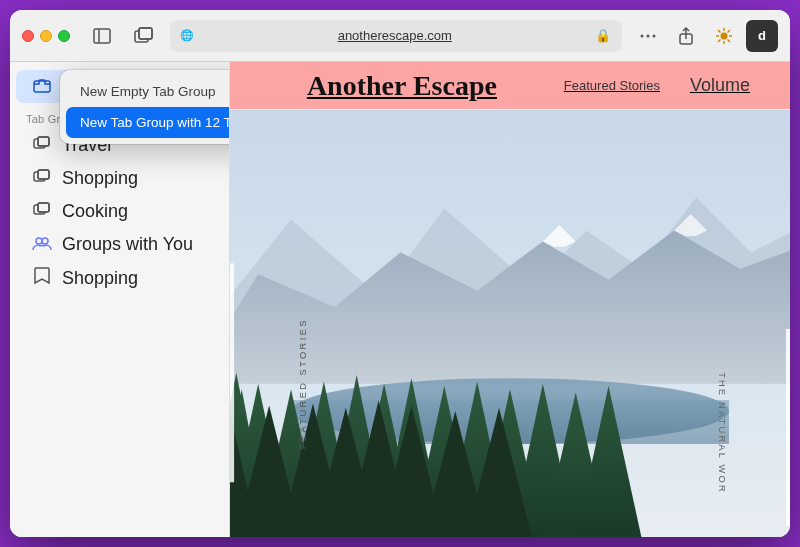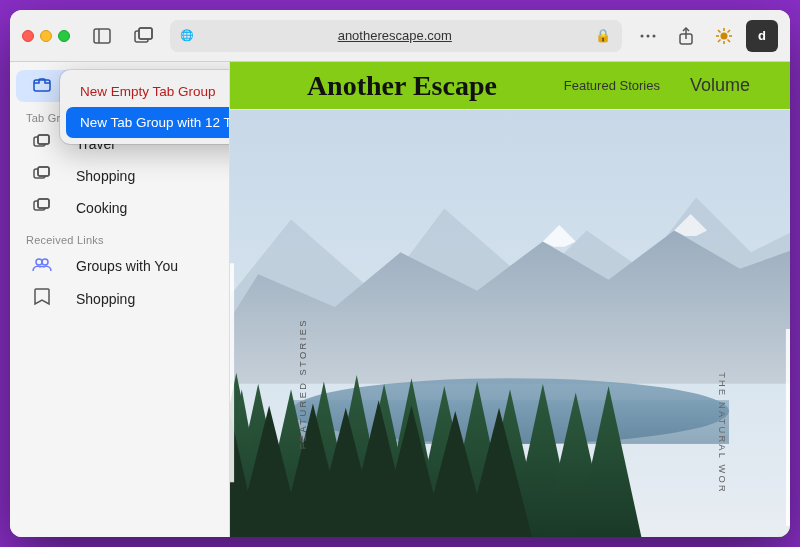--- a/index.html
+++ b/index.html
@@ -104,23 +104,23 @@
       flex-shrink: 0;
       padding: 8px 0;
       overflow-y: auto;
       position: relative;
     }
 
     .sidebar-item {
       display: flex;
       align-items: center;
       padding: 6px 16px;
-      gap: 24px;
+      gap: 10px;
       cursor: pointer;
-      font-size: 14px;
+      font-size: 18px;
       color: #222;
       border-radius: 8px;
       margin: 0 6px;
     }
     .sidebar-item.active {
       background: #d5e4ff;
       color: #1a56cc;
     }
 
     .sidebar-item .item-icon {
@@ -149,34 +149,35 @@
       padding: 6px;
       z-index: 100;
       min-width: 200px;
     }
 
     .dropdown-item {
       padding: 8px 14px;
       border-radius: 7px;
       font-size: 13.5px;
       cursor: pointer;
-      color: #b91c1c;
+      color: #404040;
       white-space: nowrap;
     }
     .dropdown-item.highlighted {
       background: #0b6ef5;
       color: #fff;
     }
 
     
     .web-content {
       flex: 1;
       overflow: hidden;
       position: relative;
-      background: #84cc16;
+      background: #fca5a5;
+      text-decoration: underline;
     }
 
     .web-nav {
       height: 48px;
       display: flex;
       align-items: center;
       padding: 0 40px;
       border-bottom: 1px solid #eee;
       gap: 30px;
       font-size: 14px;
@@ -314,21 +315,20 @@
         <span class="item-icon">
           <svg width="18" height="16" viewBox="0 0 18 16" fill="none">
             <rect x="1" y="3" width="11" height="9" rx="2" stroke="#555" stroke-width="1.5" fill="none"></rect>
             <rect x="5" y="1" width="11" height="9" rx="2" stroke="#555" stroke-width="1.5" fill="#f5f5f5"></rect>
             <rect x="5" y="1" width="11" height="9" rx="2" stroke="#555" stroke-width="1.5" fill="none"></rect>
           </svg>
         </span>
         <span>Cooking</span>
       </div>
 
-      <div class="section-label">Received Links</div>
 
       <div class="sidebar-item">
         <span class="item-icon">
           <svg width="20" height="16" viewBox="0 0 20 16" fill="none">
             <circle cx="7" cy="6" r="3" stroke="#6b7bff" stroke-width="1.5" fill="none"></circle>
             <circle cx="13" cy="6" r="3" stroke="#6b7bff" stroke-width="1.5" fill="none"></circle>
             <path d="M1 15c0-3 2.5-5 6-5M19 15c0-3-2.5-5-6-5M7 11c0.8-0.3 1.7-0.5 3-0.5s2.2 0.2 3 0.5" stroke="#6b7bff" stroke-width="1.5" fill="none"></path>
           </svg>
         </span>
         <span>Groups with You</span>

